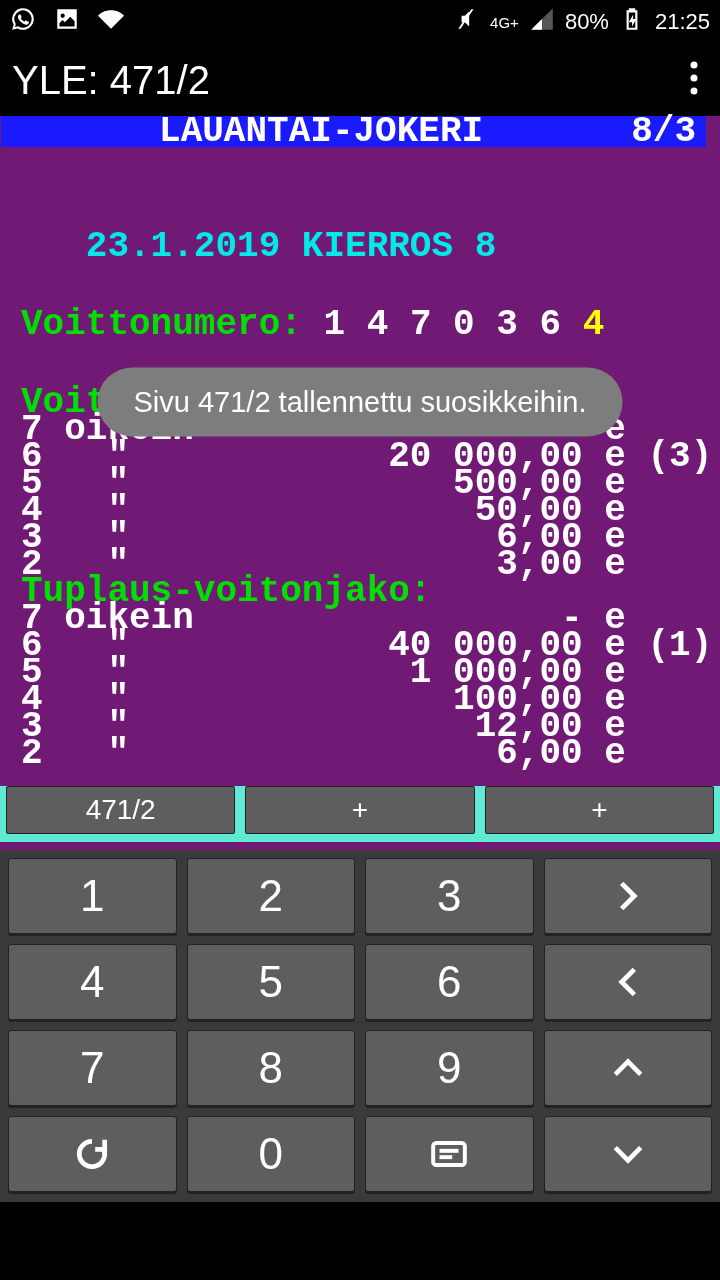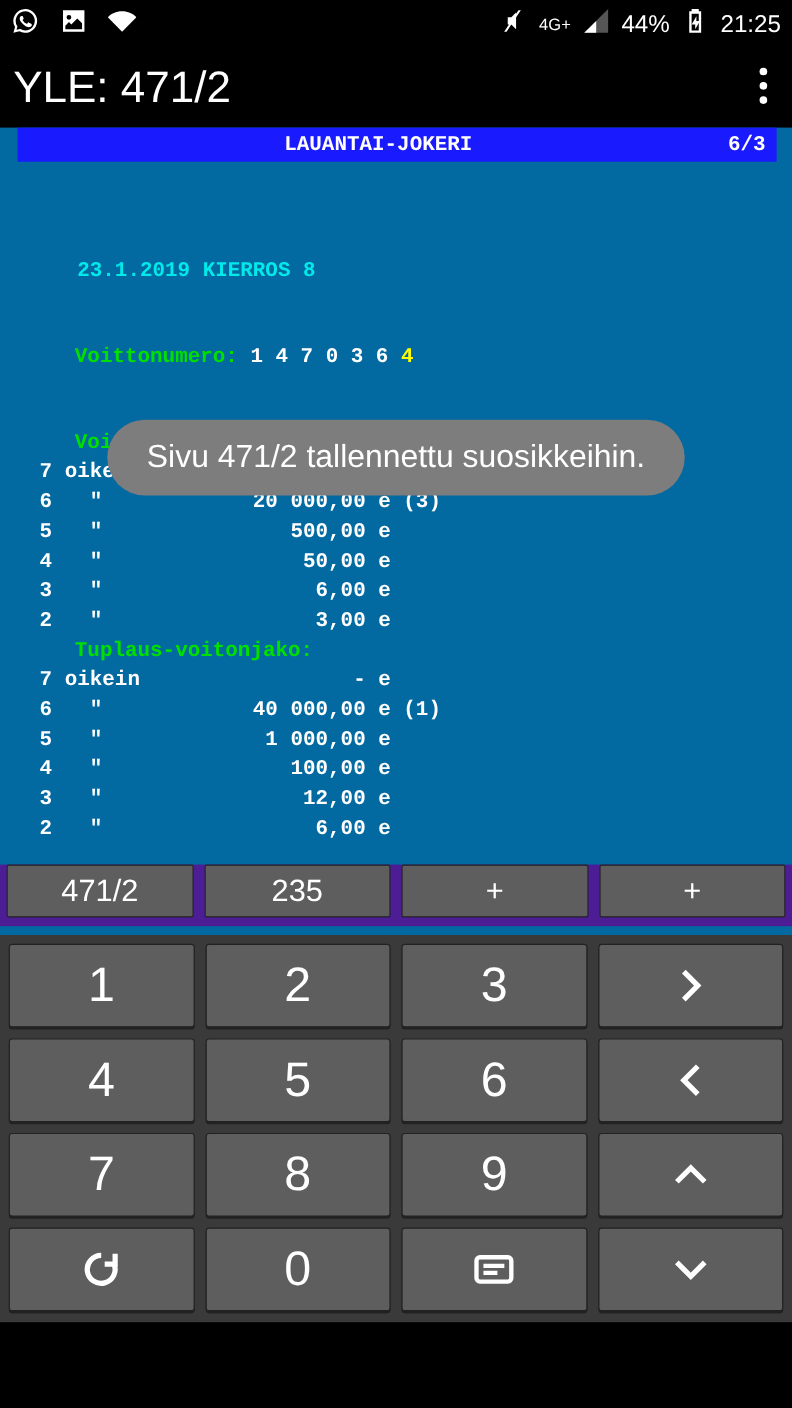--- a/index.html
+++ b/index.html
@@ -8,32 +8,32 @@
   .status-bar { height: 44px; background: #000; color: #fff; display: flex; align-items: center; padding: 0 10px; font-size: 22px; }
   .status-left { display: flex; gap: 18px; align-items: center; }
   .status-right { margin-left: auto; display: flex; gap: 10px; align-items: center; font-weight: 500; }
   .status-icon svg { width: 26px; height: 26px; fill: #fff; }
   .net-label { font-size: 15px; line-height: 1; }
   
   .app-bar { height: 72px; background: #000; color: #fff; display: flex; align-items: center; padding: 0 12px; gap: 28px; }
   .app-title { font-size: 40px; font-weight: 400; }
   .app-menu { margin-left: auto; padding: 10px; }
   
-  .teletext { background: #0369a1; padding: 0 14px 60px 16px; font-family: "Courier New", monospace; font-size: 19px; line-height: 27px; font-weight: bold; }
+  .teletext { background: #701a75; padding: 0 14px 60px 1px; font-family: "Courier New", monospace; font-size: 36px; line-height: 27px; font-weight: bold; }
   .tt-header { background: #1a1aff; color: #fff; padding: 2px 10px; display: flex; }
   .tt-header-title { flex: 1; text-align: center; }
   .tt-body { padding: 14px 20px 0 20px; white-space: pre; }
   .c-cyan { color: #00eaea; }
-  .c-green { color: #00e000; margin-left: 32px; }
+  .c-green { color: #00e000; }
   .c-white { color: #fff; text-align: right; }
   .c-yellow { color: #ffff00; }
   
-  .toast { position: absolute; left: 50%; top: 416px; transform: translate(-50%, -50%); background: #7d7d7d; color: #fff; font-size: 29px; padding: 18px 36px; border-radius: 40px; white-space: nowrap; }
+  .toast { position: absolute; left: 50%; top: 402px; transform: translate(-50%, -50%); background: #7d7d7d; color: #fff; font-size: 29px; padding: 18px 36px; border-radius: 40px; white-space: nowrap; }
   
-  .favorites-row { position: absolute; top: 786px; left: 0; width: 720px; height: 56px; background: #4c1d95; display: flex; gap: 10px; padding: 0 6px; align-items: flex-start; }
+  .favorites-row { position: absolute; top: 786px; left: 0; width: 720px; height: 56px; background: #5eead4; display: flex; gap: 10px; padding: 0 6px; align-items: flex-start; }
   .fav-btn { flex: 1; height: 48px; background: #5e5e5e; border: 1px solid #222; color: #fff; font-size: 28px; display: flex; align-items: center; justify-content: center; border-radius: 2px; }
   
   .keypad { position: absolute; top: 850px; left: 0; width: 720px; background: #3a3a3a; padding: 8px 8px 10px 8px; display: grid; grid-template-columns: repeat(4, 1fr); grid-template-rows: repeat(4, 76px); gap: 10px; }
   .key { background: #5e5e5e; border: 1px solid #222; color: #fff; font-size: 44px; display: flex; align-items: center; justify-content: center; border-radius: 3px; box-shadow: 0 2px 0 rgba(0,0,0,0.4); }
   .key svg { width: 38px; height: 38px; fill: #fff; stroke: #fff; }
 </style>
 </head>
 <body>
 
 <div class="status-bar">
@@ -60,21 +60,21 @@
           <path d="M16 3L4 21h2l12-18h-2zM7 9v6h3l4 4V5l-4 4H7z"></path>
         </svg>
     </span>
     <span class="net-label">4G+</span>
     <span class="status-icon">
       <svg viewBox="0 0 24 24">
           <path d="M2 22h20V2L2 22z" fill="#555"></path>
           <path d="M2 22h10V12L2 22z" fill="#fff"></path>
         </svg>
     </span>
-    <span>44%</span>
+    <span>80%</span>
     <span class="status-icon">
       <svg viewBox="0 0 24 24">
           <path d="M15 2h-6v2H7v18h10V4h-2V2zm0 18H9V6h6v14z" fill="#fff"></path>
           <path d="M13 8l-4 7h3v4l4-7h-3V8z" fill="#fff"></path>
         </svg>
     </span>
     <span>21:25</span>
   </div>
 </div>
 
@@ -85,21 +85,21 @@
         <circle cx="4" cy="4" r="3.5" fill="#fff"></circle>
         <circle cx="4" cy="17" r="3.5" fill="#fff"></circle>
         <circle cx="4" cy="30" r="3.5" fill="#fff"></circle>
       </svg>
   </div>
 </div>
 
 <div class="teletext">
   <div class="tt-header">
     <span class="tt-header-title">LAUANTAI-JOKERI</span>
-    <span>6/3</span>
+    <span>8/3</span>
   </div>
   <div class="tt-body">
 <div style="height:18px"></div>
 <span class="c-cyan">   <span>23.1.2019 KIERROS 8</span></span>
 <div style="height:24px"></div>
 <span class="c-green">Voittonumero:</span><span class="c-white"> <span>1 4 7 0 3 6</span></span><span class="c-yellow"> 4</span>
 <div style="height:24px"></div>
 <span class="c-green">Voitonjako:</span>
 <span class="c-white">7 oikein                 - e</span>
 <span class="c-white">6   "            20 000,00 e (3)</span>
@@ -114,21 +114,20 @@
 <span class="c-white">4   "               100,00 e</span>
 <span class="c-white">3   "                12,00 e</span>
 <span class="c-white">2   "                 6,00 e</span>
   </div>
 </div>
 
 <div class="toast">Sivu 471/2 tallennettu suosikkeihin.</div>
 
 <div class="favorites-row">
   <div class="fav-btn">471/2</div>
-  <div class="fav-btn">235</div>
   <div class="fav-btn">+</div>
   <div class="fav-btn">+</div>
 </div>
 
 <div class="keypad">
   <div class="key">1</div>
   <div class="key">2</div>
   <div class="key">3</div>
   <div class="key">
     <svg viewBox="0 0 24 24">

